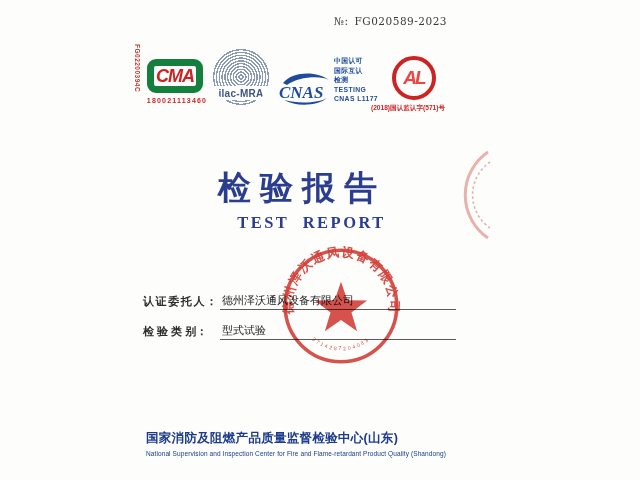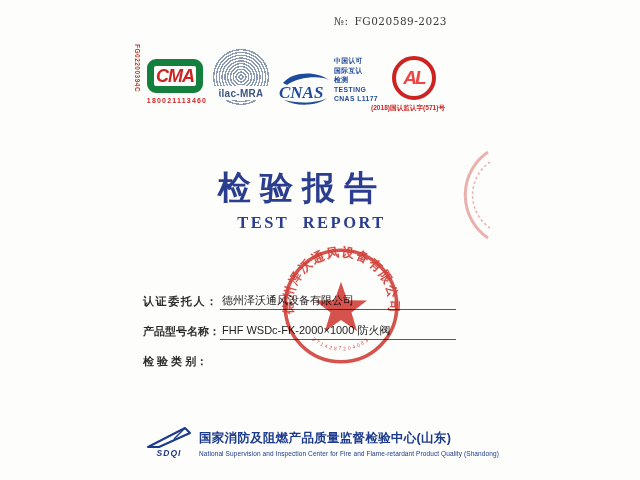--- a/index.html
+++ b/index.html
@@ -105,50 +105,40 @@
 
   <div class="title-cn">检 验 报 告</div>
   <div class="title-en">TEST  REPORT</div>
 
   <div class="fields">
     <div class="field-row">
       <span class="f-label">认证委托人：</span>
       <span class="f-value">德州泽沃通风设备有限公司</span>
     </div>
     <div class="field-row">
-      <span class="f-label">产品型号名称：</span>
-      <span class="f-value">FHF WSDc-FK-2000×1000 防火阀</span>
-    </div>
-    <div class="field-row">
       <span class="f-label">检 验 类 别：</span>
+      <span class="f-value">型式试验</span>
     </div>
   </div>
 
   <svg class="stamp" width="142" height="142" viewBox="0 0 140 140">
     <defs>
       <path id="arcTop" d="M 25.2 86.4 A 48 48 0 1 1 114.8 86.4" fill="none"></path>
       <path id="arcBot" d="M 28.7 85 A 44 44 0 0 0 111.3 85" fill="none"></path>
     </defs>
     <circle cx="70" cy="70" r="55" fill="none" stroke="#cf3028" stroke-width="3.5" opacity="0.9"></circle>
     <polygon points="70,46 76.3,64.3 95.7,64.7 80.3,76.3 85.9,94.8 70,83.8 54.1,94.8 59.7,76.3 44.3,64.7 63.7,64.3" fill="#cf3028" opacity="0.9"></polygon>
     <text font-size="12.5" font-weight="bold" fill="#cf3028" letter-spacing="1.5" text-anchor="middle" opacity="0.92">
       <textPath href="#arcTop" startOffset="50%">德州泽沃通风设备有限公司</textPath>
     </text>
     <text font-size="5" fill="#cf3028" letter-spacing="2" text-anchor="middle" opacity="0.9">
       <textPath href="#arcBot" startOffset="50%">3714287204083</textPath>
     </text>
   </svg>
 
   <div class="footer">
-    <div class="sdqi">
-      <svg width="46" height="24" viewBox="0 0 46 24">
-        <path d="M2 21 L39 2 L44 7 L13 21 Z" fill="#ffffff" stroke="#1c3a8c" stroke-width="2" stroke-linejoin="round"></path>
-        <path d="M39 2 L28 13" fill="none" stroke="#1c3a8c" stroke-width="1.5"></path>
-      </svg>
-      <span class="sdqi-text">SDQI</span>
-    </div>
     <div class="footer-names">
       <div class="footer-cn">国家消防及阻燃产品质量监督检验中心(山东)</div>
       <div class="footer-en">National Supervision and Inspection Center for Fire and Flame-retardant Product Quality (Shandong)</div>
     </div>
   </div>
 
 </div>
 
 </body></html>

